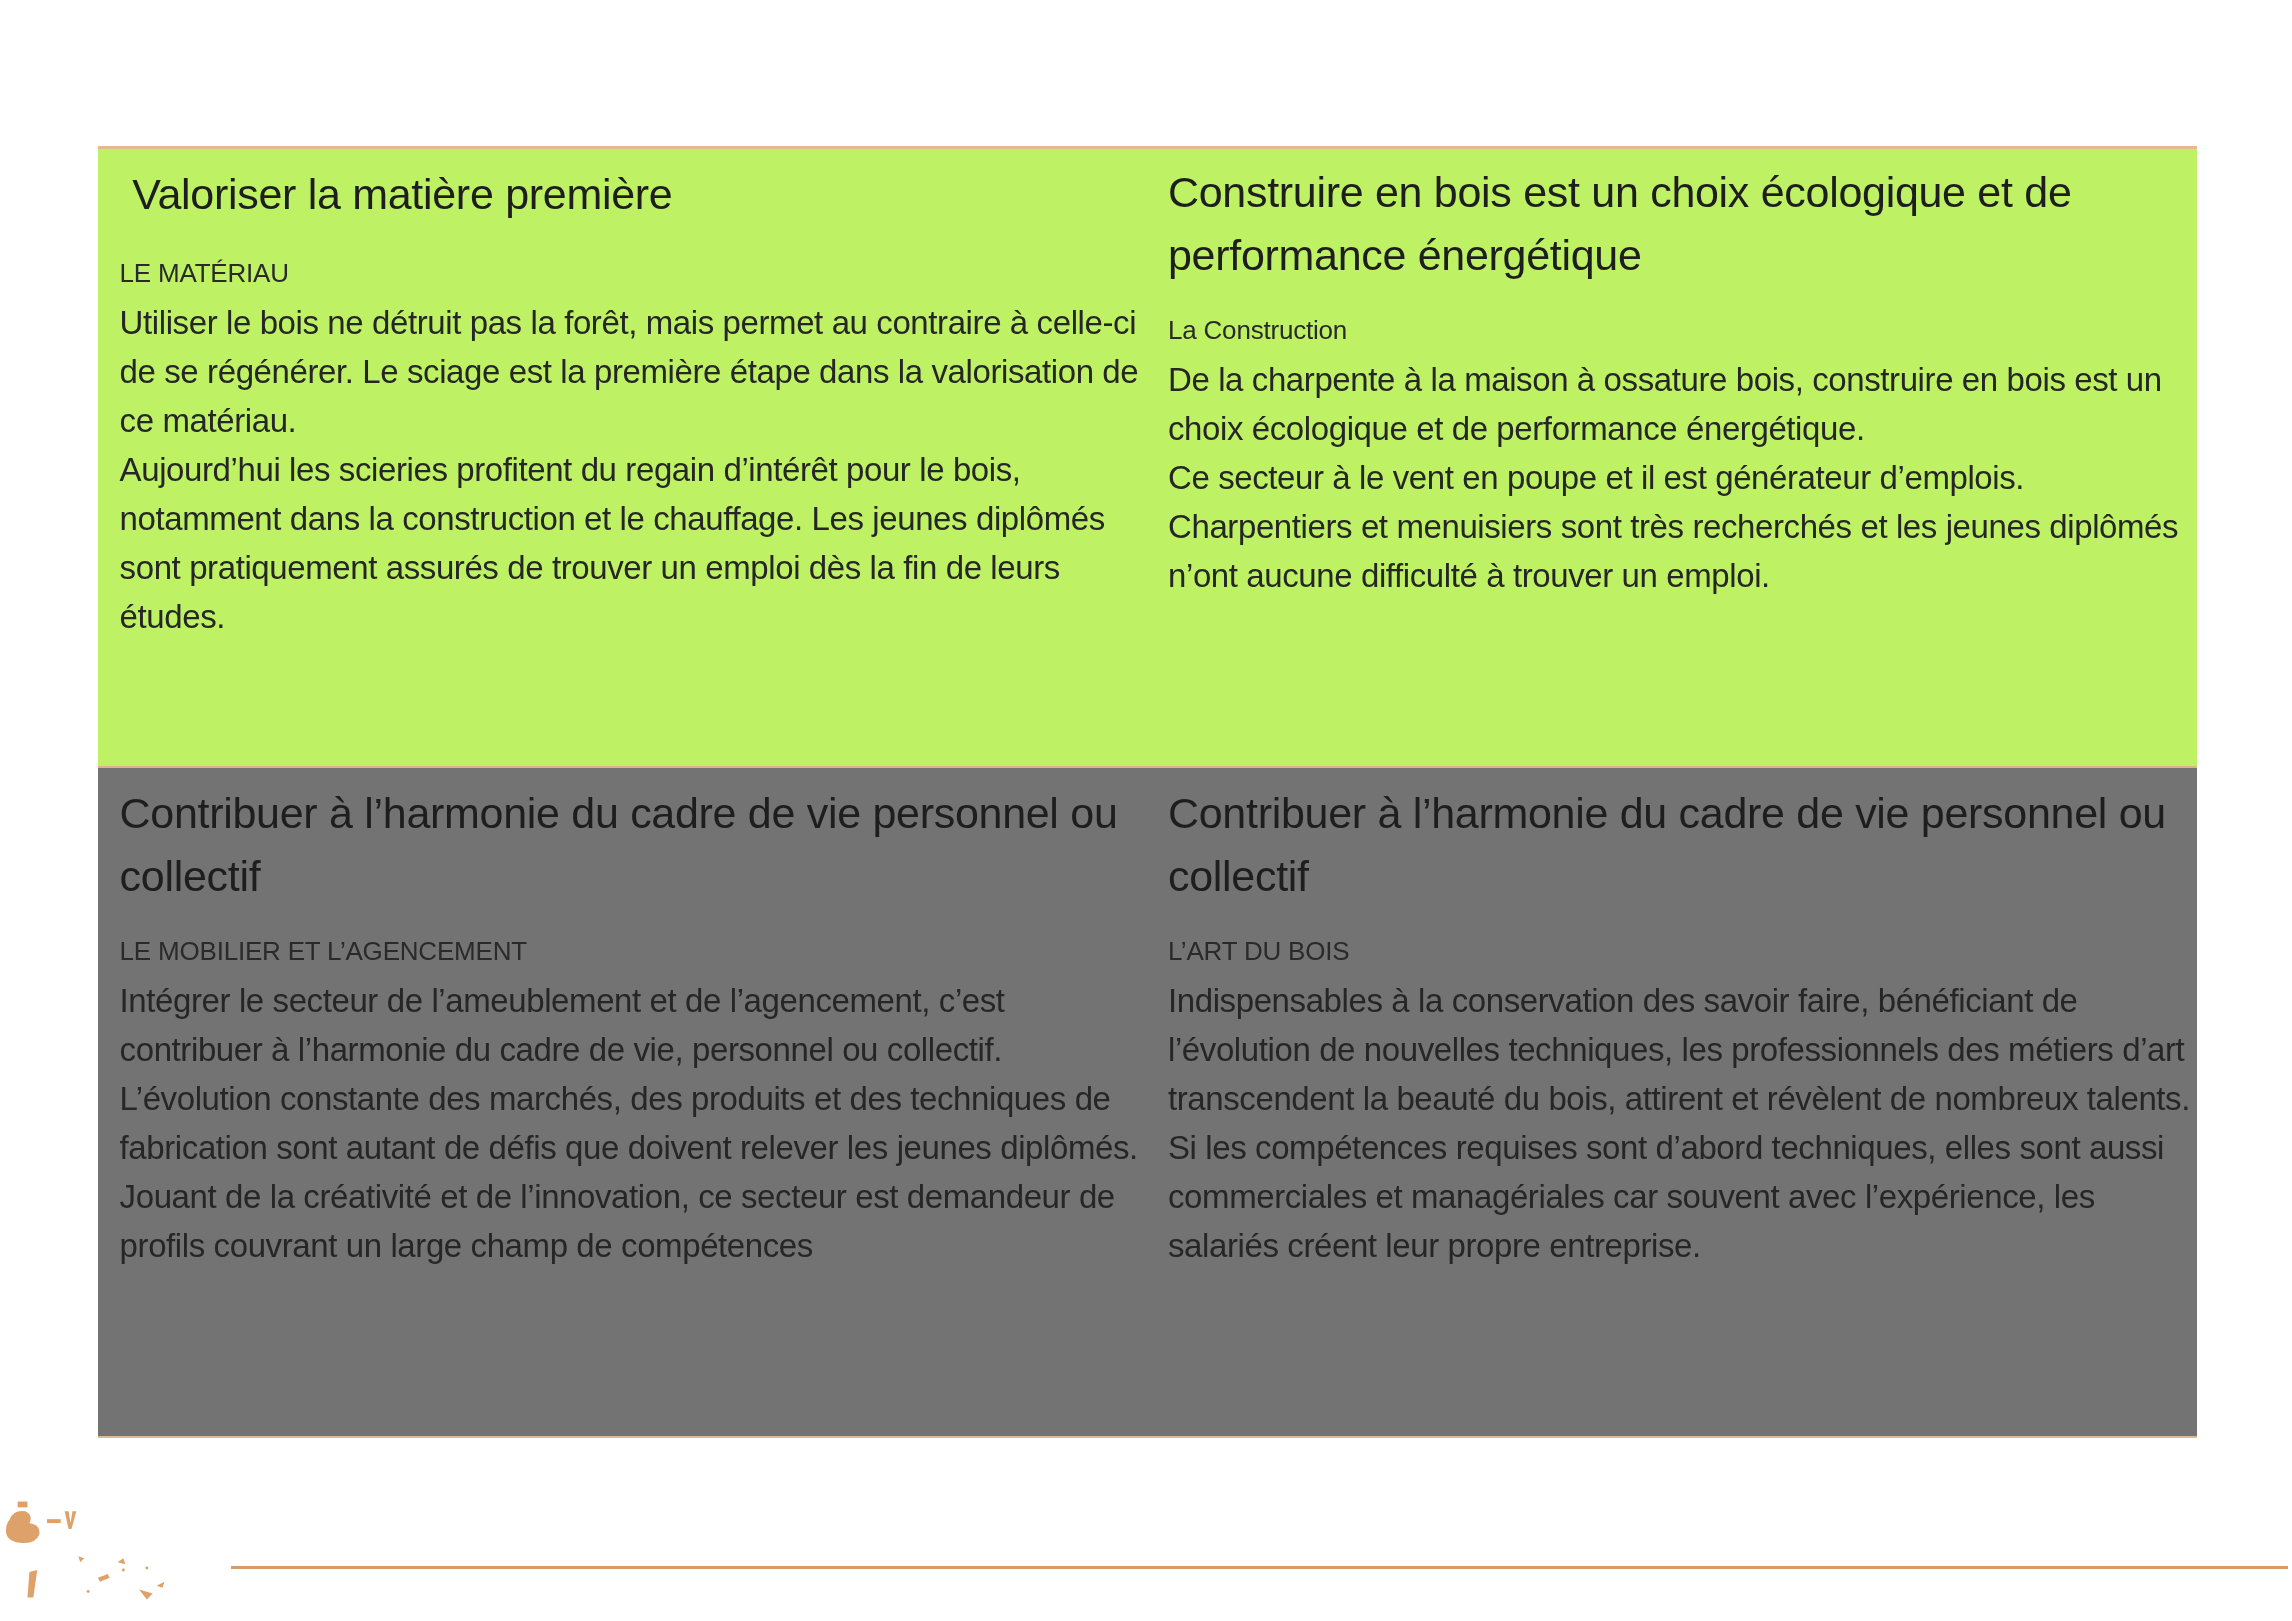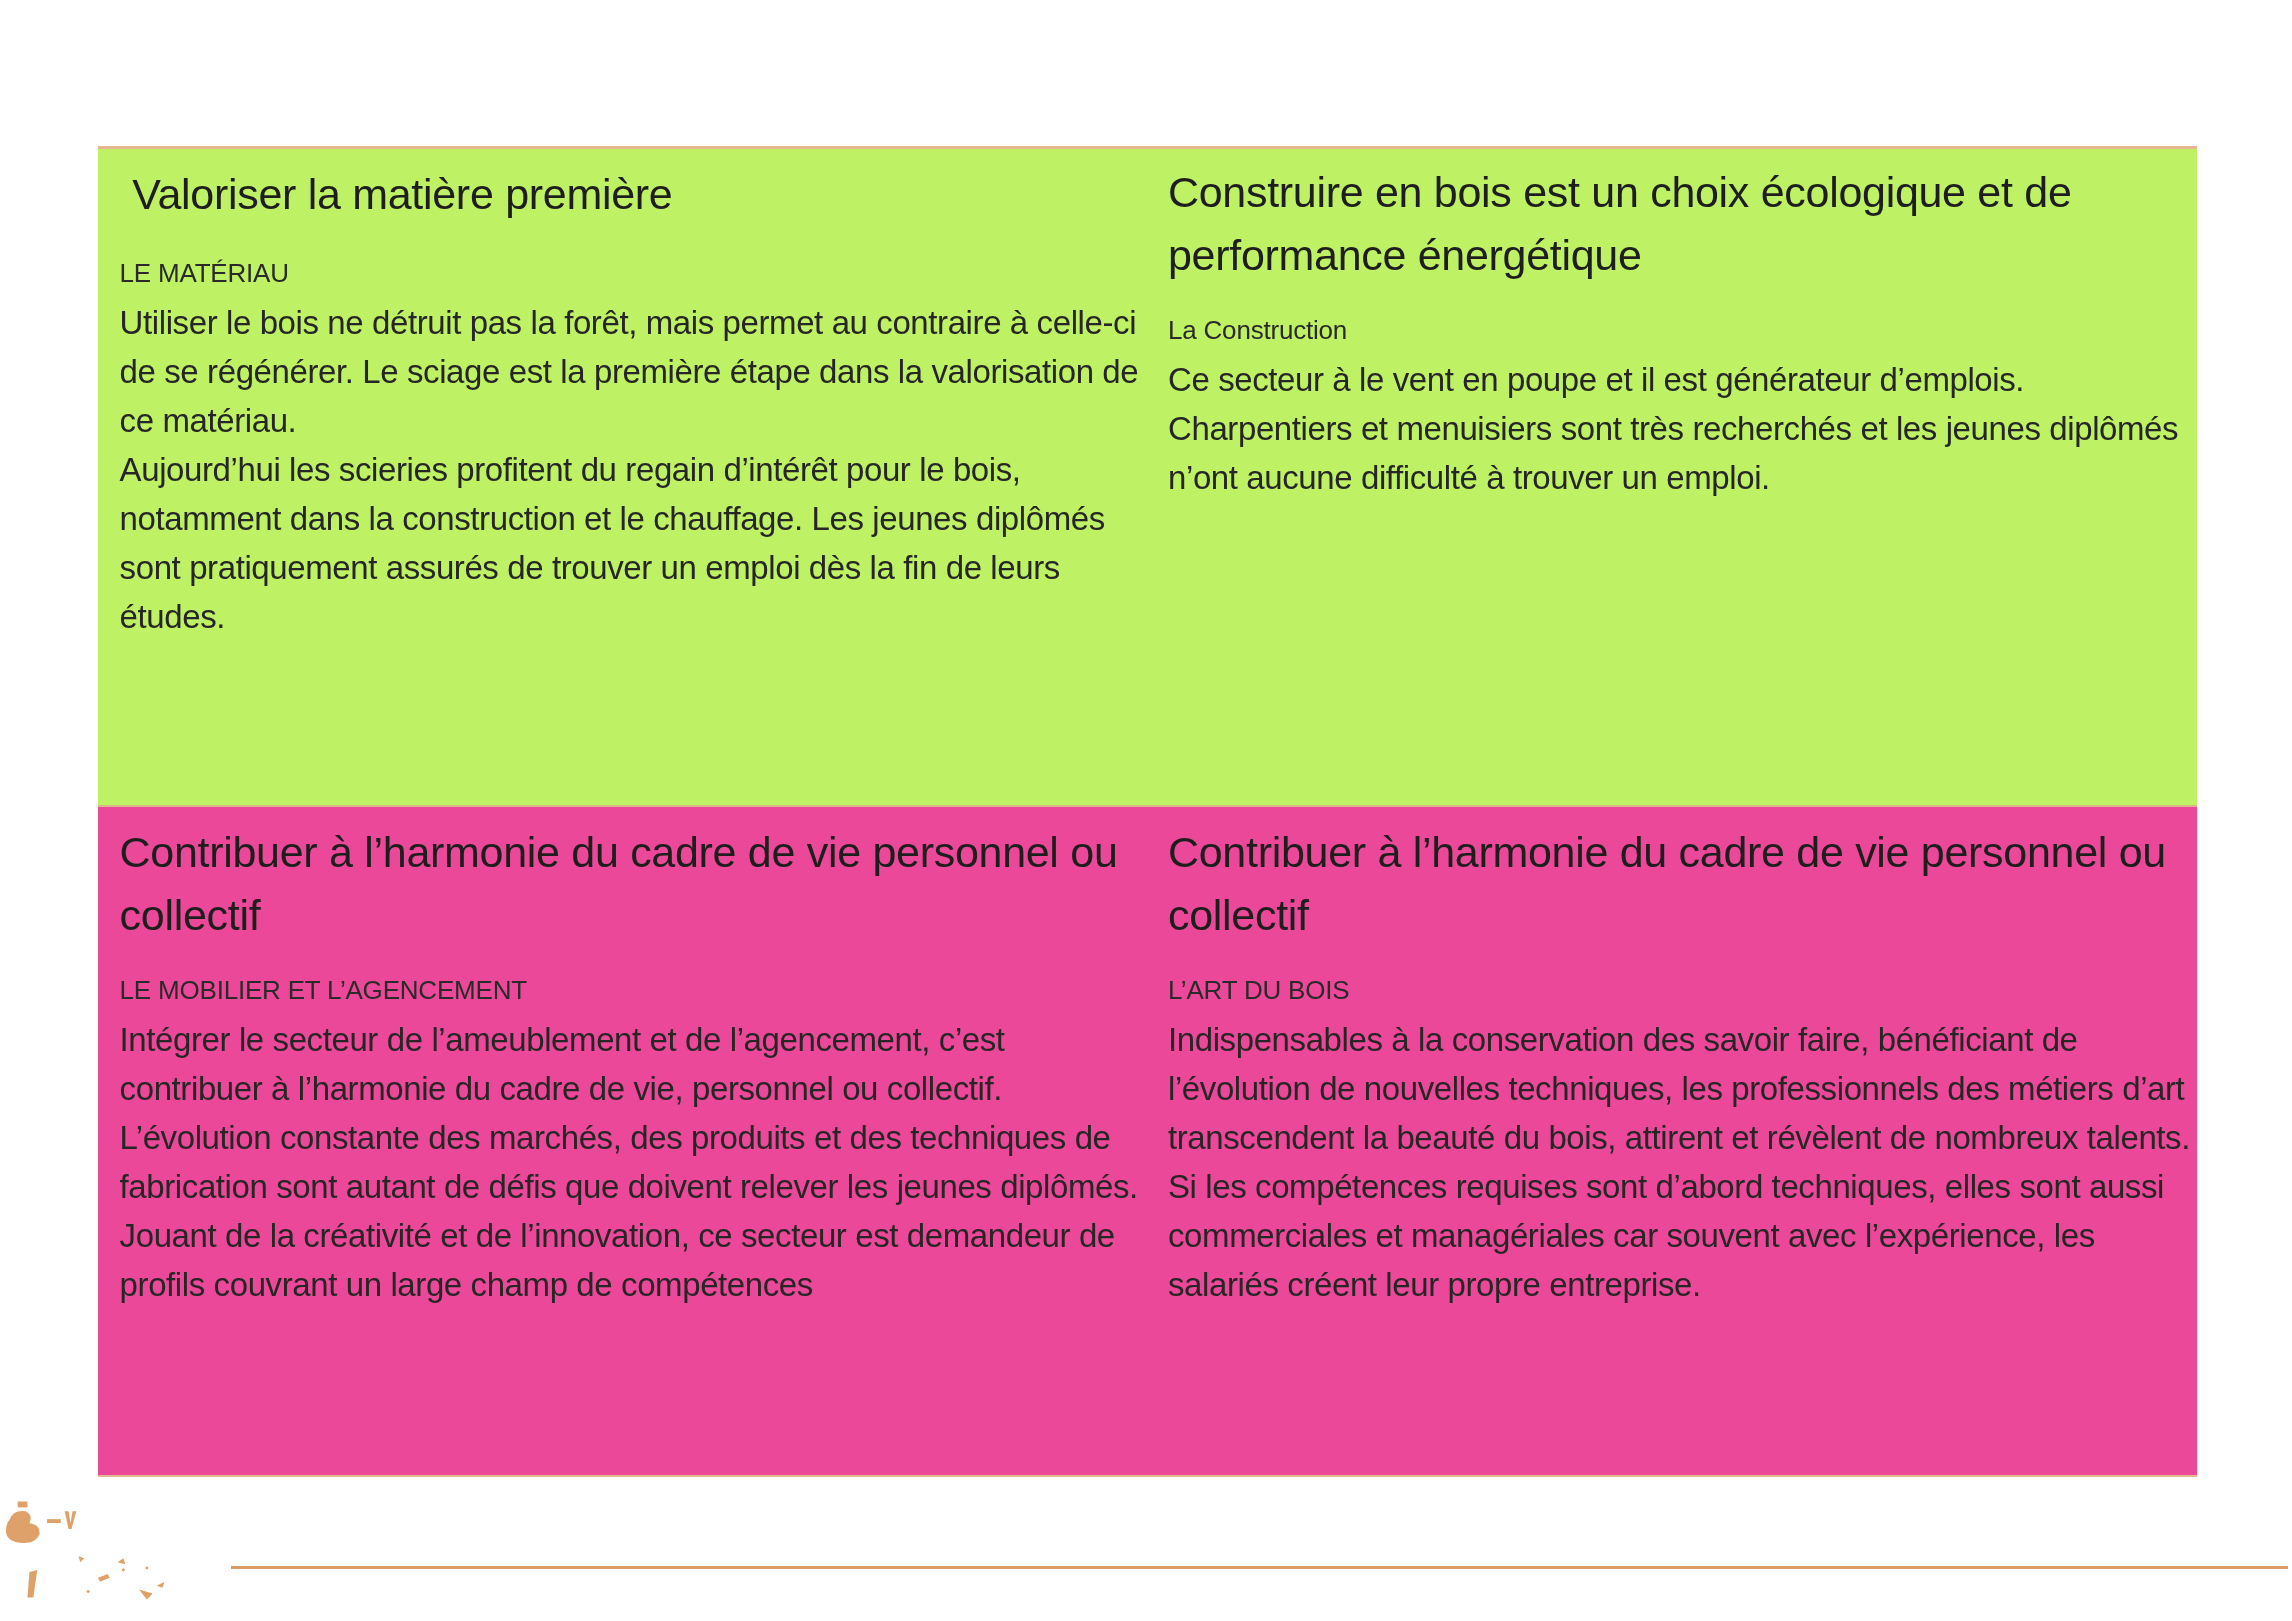--- a/index.html
+++ b/index.html
@@ -9,21 +9,21 @@
     font-family: "Liberation Sans", "DejaVu Sans", sans-serif;
     color: #262626;
   }
   .rule-top {
     position: absolute; left: 98px; top: 146px; width: 2099px; height: 2.9px;
     background: #e3b892;
   }
   .row { position: absolute; left: 98px; width: 2099px; }
   .row-top { top: 149px; height: 661px; background: #bef264; }
   .row-bottom {
-    top: 805px; height: 672px; background: #ec4899;
+    top: 766px; height: 672px; background: #737373;
     border-top: 2.9px solid #dcb48c; border-bottom: 2.9px solid #e0b894;
     box-sizing: border-box;
   }
   .cell { position: absolute; top: 0; }
   .cell.left { left: 21.6px; width: 1019px; }
   .cell.right { left: 1070px; width: 1028px; }
   .title {
     font-size: 43px; line-height: 63px; color: #1e1e1e; margin: 0;
     letter-spacing: -0.3px; font-weight: normal;
   }
@@ -56,20 +56,21 @@
   <div class="row row-top">
     <div class="cell left">
       <h2 class="title">Valoriser la matière première</h2>
       <p class="subhead">LE MATÉRIAU</p>
       <p class="para">Utiliser le bois ne détruit pas la forêt, mais permet au contraire à celle-ci de se régénérer. Le sciage est la première étape dans la valorisation de ce matériau.</p>
       <p class="para">Aujourd’hui les scieries profitent du regain d’intérêt pour le bois, notamment dans la construction et le chauffage. Les jeunes diplômés sont pratiquement assurés de trouver un emploi dès la fin de leurs études.</p>
     </div>
     <div class="cell right">
       <h2 class="title">Construire en bois  est un choix écologique et de performance  énergétique</h2>
       <p class="subhead">La Construction</p>
+      <p class="para">De la charpente à la maison à ossature bois, construire en bois est un choix écologique et de performance énergétique.</p>
       <p class="para">Ce secteur à le vent en poupe et il est générateur d’emplois.</p>
       <p class="para">Charpentiers et menuisiers sont très recherchés et les jeunes diplômés n’ont aucune difficulté à trouver un emploi.</p>
     </div>
   </div>
 
   <div class="row row-bottom">
     <div class="cell left">
       <h2 class="title">Contribuer à l’harmonie du cadre de vie personnel ou collectif</h2>
       <p class="subhead">LE MOBILIER ET L’AGENCEMENT</p>
       <p class="para">Intégrer le secteur de l’ameublement et de l’agencement, c’est contribuer à l’harmonie du cadre de vie, personnel ou collectif. L’évolution constante des marchés, des produits et des techniques de fabrication sont autant de défis que doivent relever les jeunes diplômés. Jouant de la créativité et de l’innovation, ce secteur est demandeur de profils couvrant un large champ de compétences</p>

